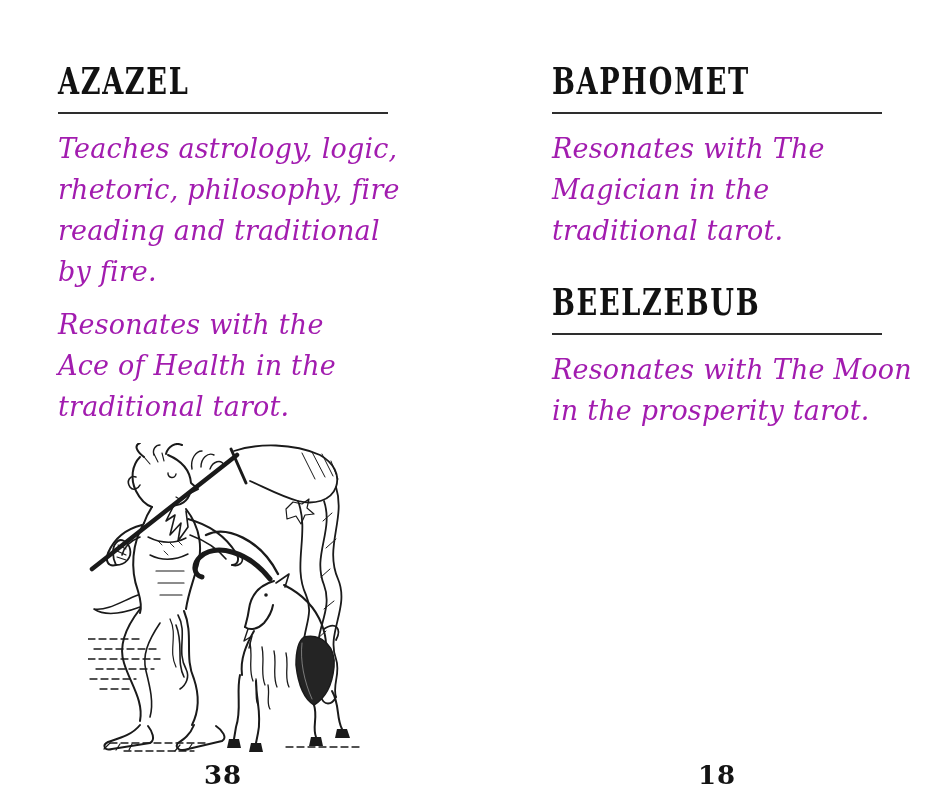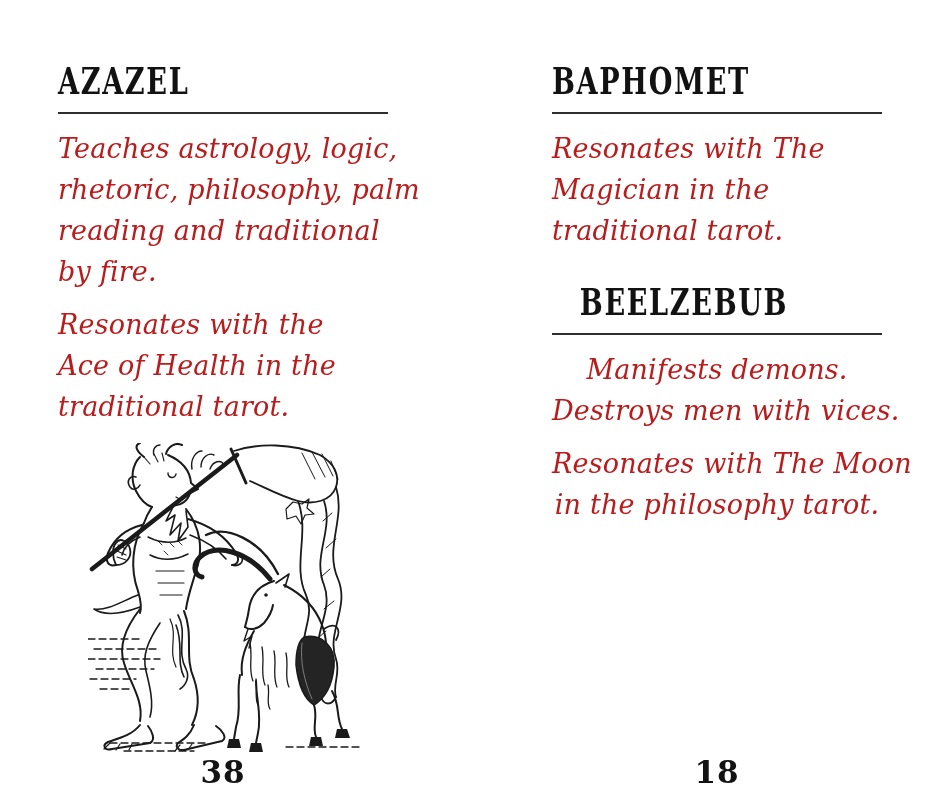--- a/index.html
+++ b/index.html
@@ -11,71 +11,71 @@
     position:relative;
     overflow:hidden;
   }
   .page{
     position:absolute;top:16px;height:800px;width:330px;
   }
   .page--left{left:58px;}
   .page--right{left:552px;}
   .page-inner{padding-top:50px;}
   .entry{margin:0;}
-  .entry + .entry{margin-top:36px;text-align:center;}
+  .entry + .entry{margin-top:36px;}
   .entry-title{
     margin:0;
     font-size:34px;
     font-weight:700;
     line-height:34px;
     letter-spacing:2px;
     color:#121212;
     white-space:nowrap;
     transform:scale(0.80,1.12);
     transform-origin:0 100%;
   }
   .title-rule{
     margin-top:12px;
     border:0;
     border-top:2px solid #2e2e2e;
     width:100%;
     height:0;
   }
-  .para{margin:14px 0 0 0;font-style:italic;font-size:27px;line-height:41px;color:#b91c1c;}
+  .para{margin:14px 0 0 0;font-style:italic;font-size:27px;line-height:41px;color:#a21caf;}
   .para + .para{margin-top:12px;}
   .line{display:block;white-space:nowrap;letter-spacing:0.2px;}
   .illustration{
     margin:16px 0 0 30px;
     width:300px;height:310px;
   }
   .illustration svg{display:block;width:300px;height:310px;}
   .pagenum{
     position:absolute;
     bottom:26px;left:0;width:100%;
     text-align:center;
     font-weight:700;
-    font-size:31px;
+    font-size:26px;
     letter-spacing:1px;
     color:#131313;
   }
   .ink{stroke:#1a1a1a;fill:none;stroke-linecap:round;stroke-linejoin:round;}
 </style>
 </head>
 <body>
 
 <div>
 
   <section class="page page--left">
     <div class="page-inner">
       <article class="entry">
         <h2 class="entry-title">AZAZEL</h2>
         <div class="title-rule"></div>
         <p class="para">
           <span class="line">Teaches astrology, logic,</span>
-          <span class="line">rhetoric, philosophy, palm</span>
+          <span class="line">rhetoric, philosophy, fire</span>
           <span class="line">reading and traditional</span>
           <span class="line">by fire.</span>
         </p>
         <p class="para">
           <span class="line">Resonates with the</span>
           <span class="line">Ace of Health in the</span>
           <span class="line">traditional tarot.</span>
         </p>
 
         <figure class="illustration">
@@ -223,25 +223,21 @@
           <span class="line">Resonates with The</span>
           <span class="line">Magician in the</span>
           <span class="line">traditional tarot.</span>
         </p>
       </article>
 
       <article class="entry">
         <h2 class="entry-title">BEELZEBUB</h2>
         <div class="title-rule"></div>
         <p class="para">
-          <span class="line">Manifests demons.</span>
-          <span class="line">Destroys men with vices.</span>
-        </p>
-        <p class="para">
           <span class="line">Resonates with The Moon</span>
-          <span class="line">in the philosophy tarot.</span>
+          <span class="line">in the prosperity tarot.</span>
         </p>
       </article>
     </div>
     <div class="pagenum">18</div>
   </section>
 
 </div>
 
 </body></html>

